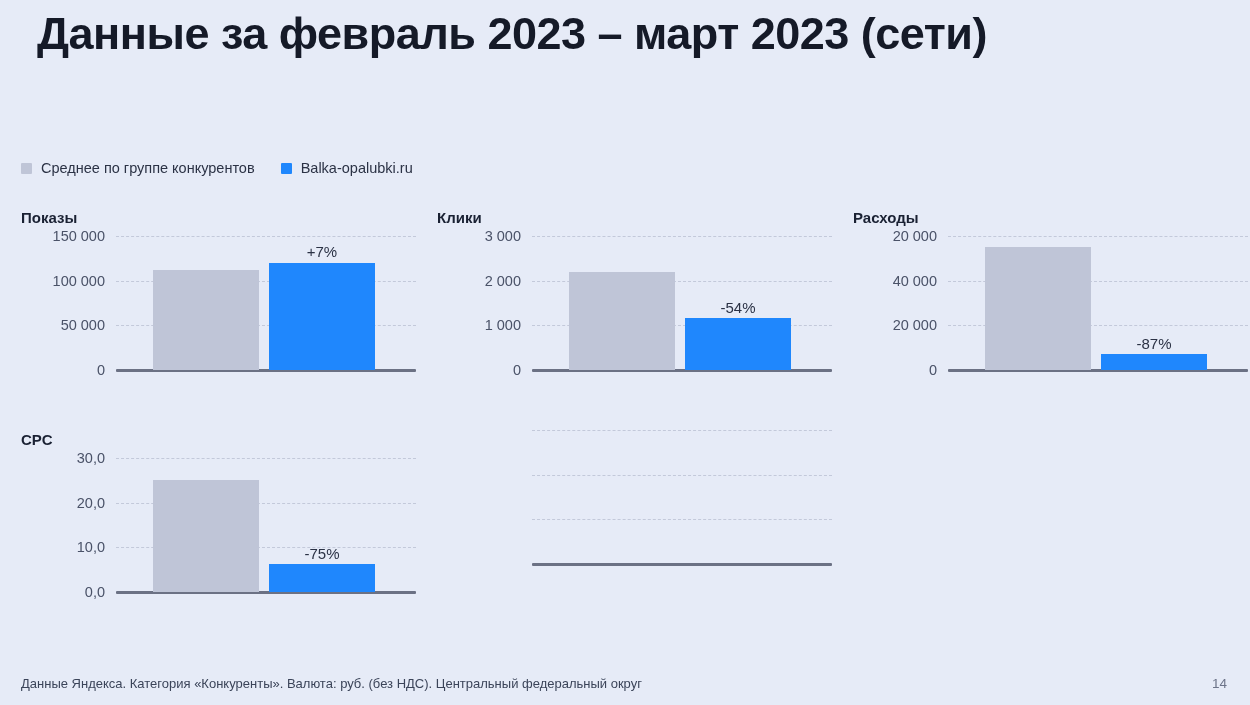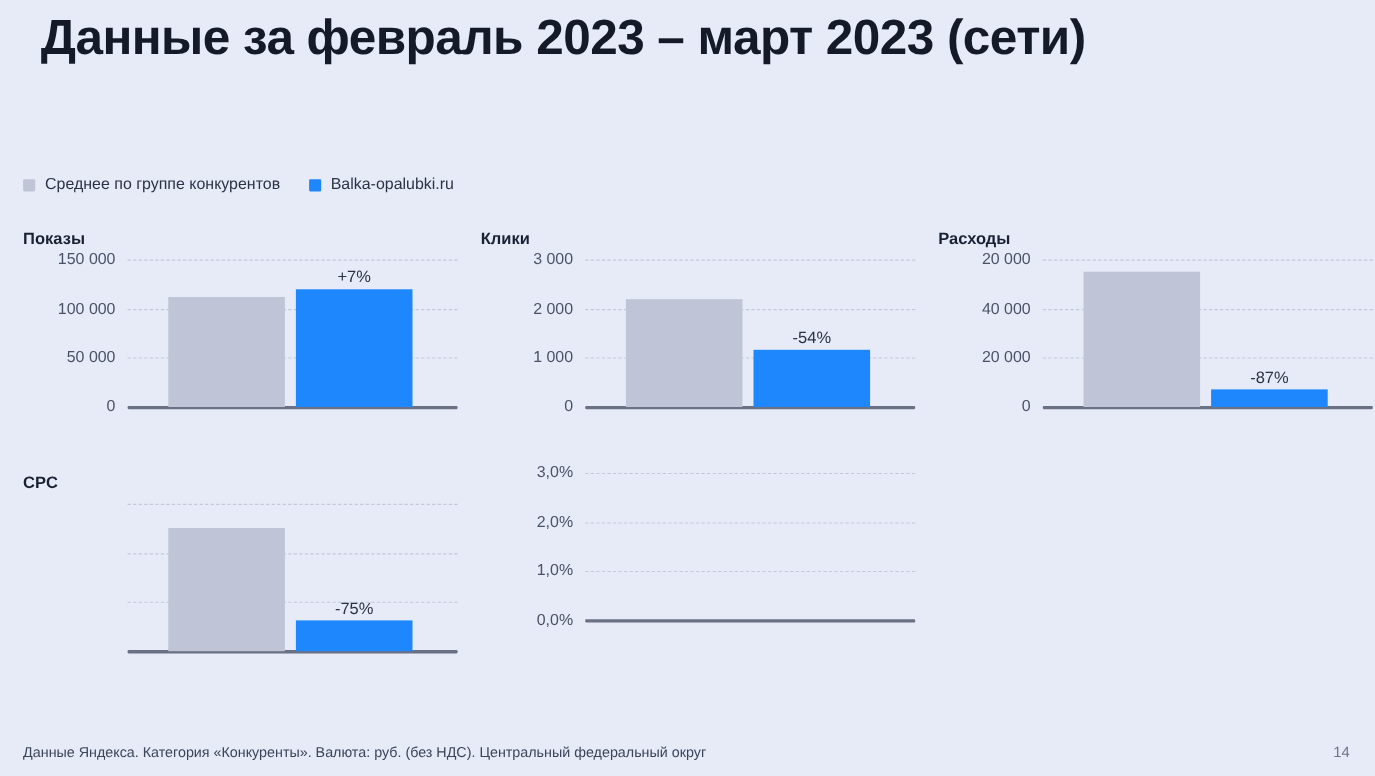--- a/index.html
+++ b/index.html
@@ -265,42 +265,42 @@
       </div>
     </div>
 
   </div>
 
   <div class="chart-row">
 
     <div class="chart col-0">
       <div class="chart-title">CPC</div>
       <div class="plot">
+        <div class="y-axis">
+          <div class="y-tick" style="top:0px">30,0</div>
+          <div class="y-tick" style="top:44.7px">20,0</div>
+          <div class="y-tick" style="top:89.3px">10,0</div>
+          <div class="y-tick" style="top:134px">0,0</div>
+        </div>
         <div class="plot-area">
           <div class="gridline" style="top:0px"></div>
           <div class="gridline" style="top:44.7px"></div>
           <div class="gridline" style="top:89.3px"></div>
           <div class="axis-line"></div>
           <div class="bars">
             <div class="bar gray" style="height:111.7px"></div>
             <div class="bar blue" style="height:28.1px"></div>
             <div class="bar-label" style="bottom:30px">-75%</div>
           </div>
         </div>
       </div>
     </div>
 
     <div class="chart col-1">
       <div class="plot">
-        <div class="y-axis">
-          <div class="y-tick" style="top:0px">3,0%</div>
-          <div class="y-tick" style="top:44.7px">2,0%</div>
-          <div class="y-tick" style="top:89.3px">1,0%</div>
-          <div class="y-tick" style="top:134px">0,0%</div>
-        </div>
         <div class="plot-area">
           <div class="gridline" style="top:0px"></div>
           <div class="gridline" style="top:44.7px"></div>
           <div class="gridline" style="top:89.3px"></div>
           <div class="axis-line"></div>
         </div>
       </div>
     </div>
 
   </div>

